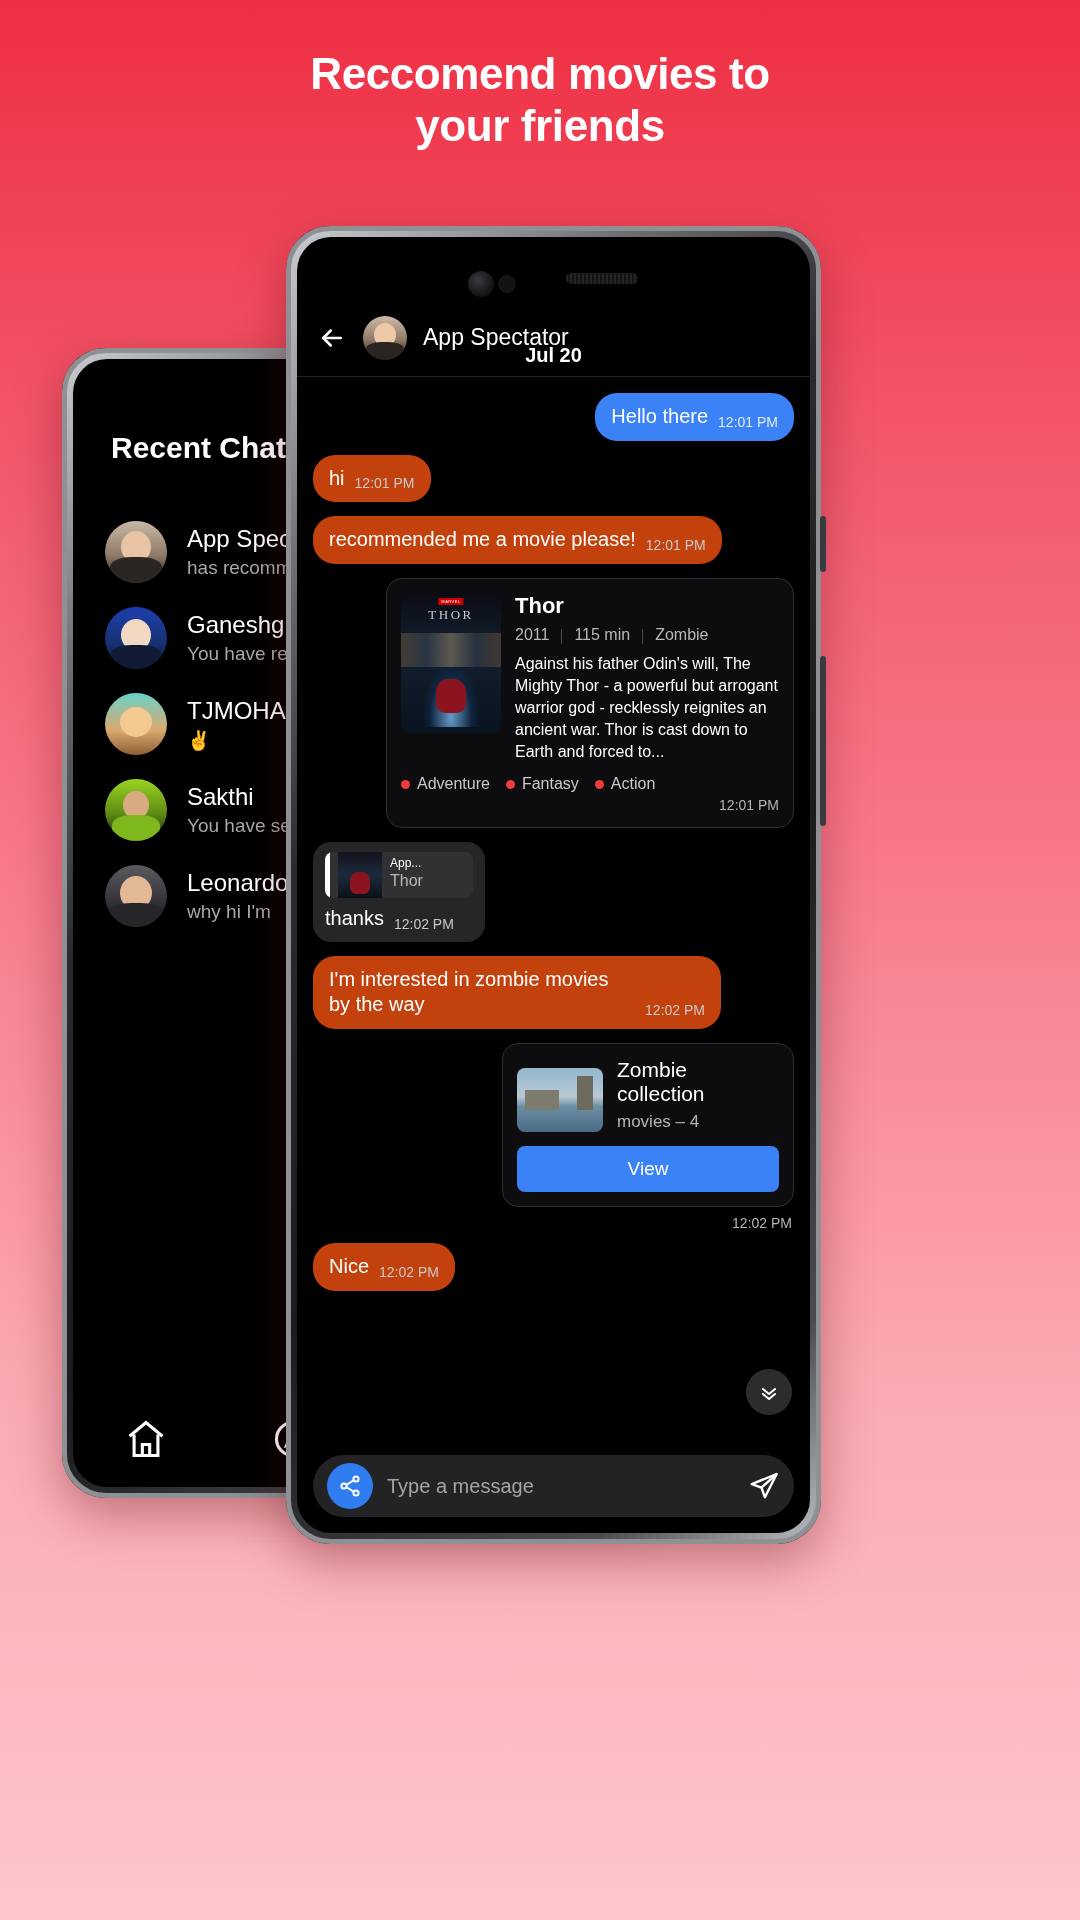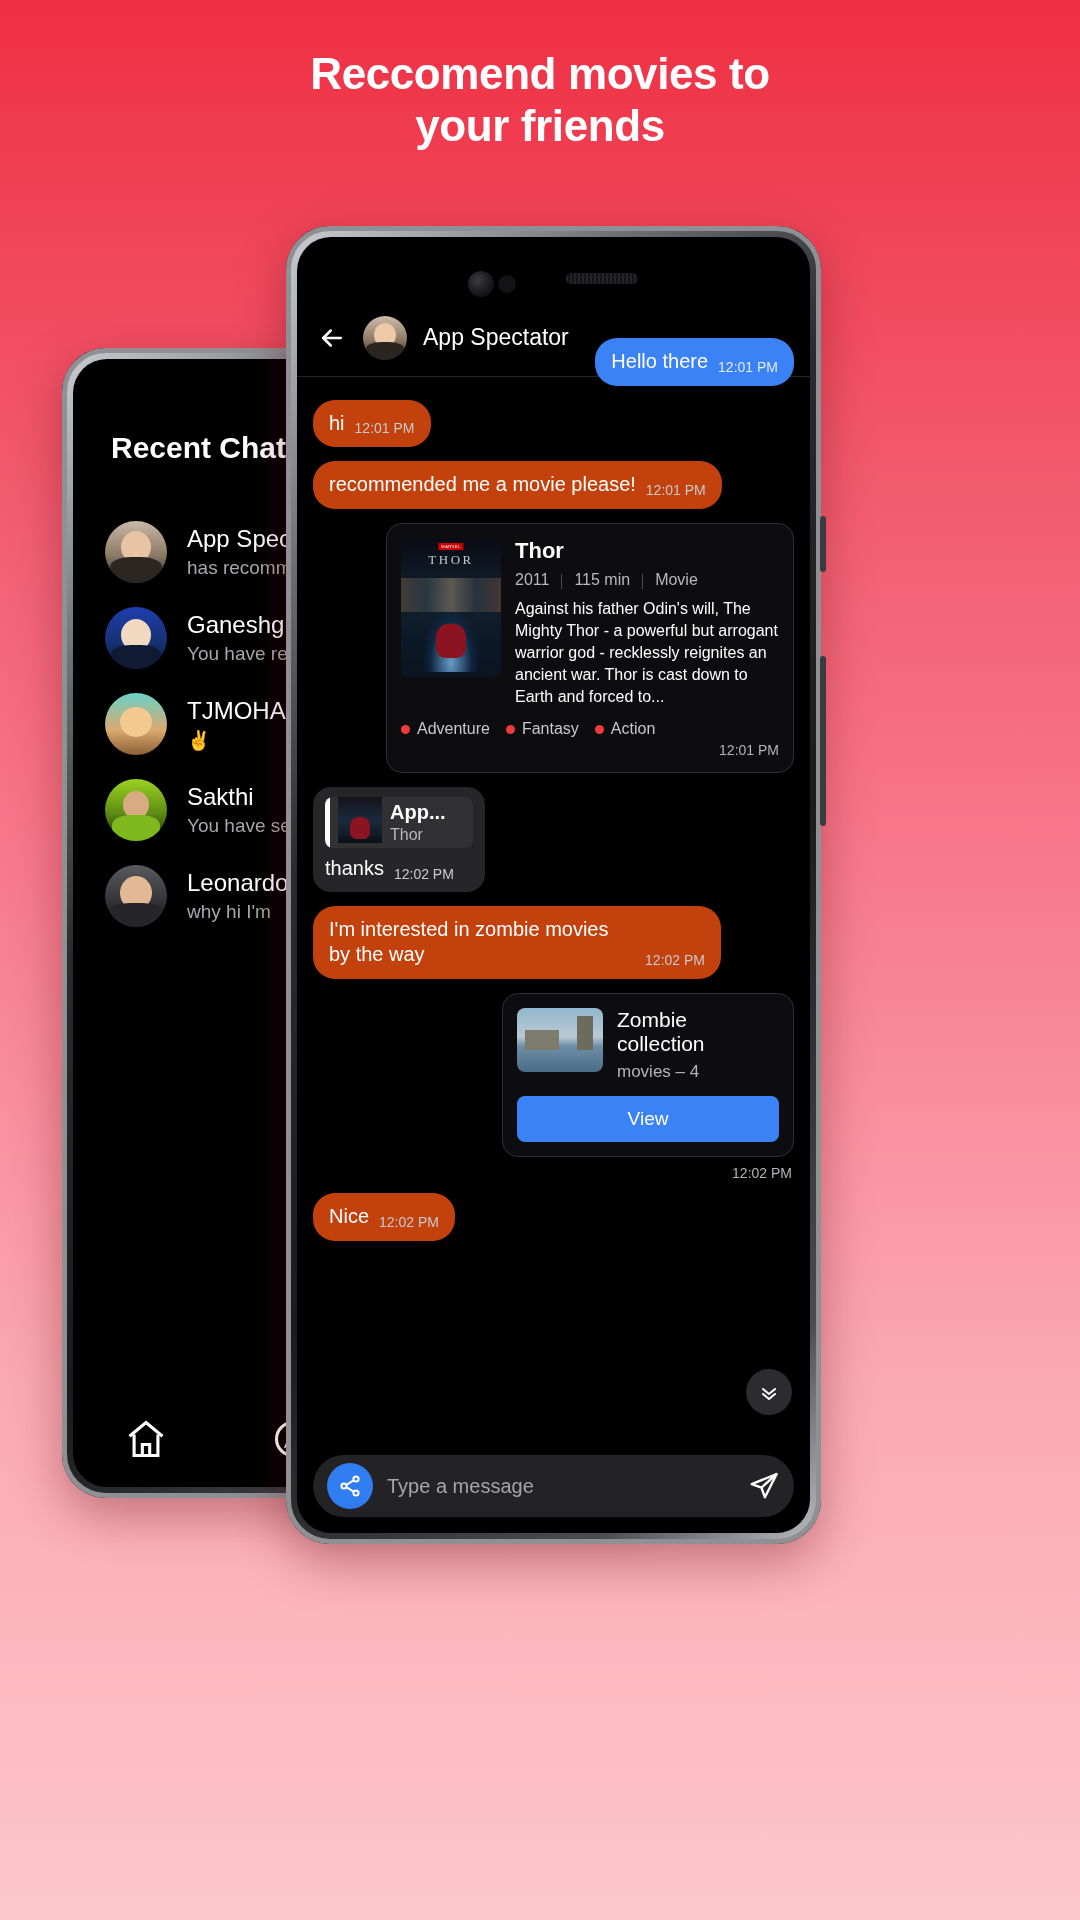--- a/index.html
+++ b/index.html
@@ -162,30 +162,30 @@
   .quote-thumb {
     width: 44px; height: 46px; flex: 0 0 44px; margin: 0 8px;
     background: linear-gradient(180deg,#15121c 0%,#1b2b3c 50%,#0a1118 100%);
     position: relative;
   }
   .quote-thumb::after {
     content:""; position:absolute; bottom:4px; left:50%; transform:translateX(-50%);
     width:20px; height:22px; background:#8c1420; border-radius:40% 40% 30% 30%;
   }
   .quote-text { padding: 4px 6px 4px 0; min-width: 0; }
-  .q-name { color: #ffffff; font-size: 20px; font-weight: 700; }
+  .q-name { color: #ffffff; font-size: 12px; font-weight: 400; }
   .q-sub { color: #b8b8bc; font-size: 16px; margin-top: 2px; }
   .reply-foot { display: flex; align-items: flex-end; gap: 10px; margin-top: 8px; }
 
   
   .coll-card {
     background: #0d0d0f; border: 1px solid #303034; border-radius: 16px;
     padding: 14px; width: 292px;
   }
-  .coll-top { display: flex; gap: 14px; align-items: flex-start; }
+  .coll-top { display: flex; gap: 14px; align-items: flex-end; }
   .coll-thumb {
     width: 86px; height: 64px; border-radius: 8px; flex: 0 0 86px; overflow: hidden;
     background: linear-gradient(180deg,#93b7cf 0%,#b9c9d4 45%,#6d8fa6 60%,#4a6b84 100%);
     position: relative;
   }
   .coll-thumb .bldg {
     position:absolute; bottom:22px; right:10px; width:16px; height:34px;
     background:#6d6a5e;
   }
   .coll-thumb .bldg2 { position:absolute; bottom:22px; left:8px; width:34px; height:20px; background:#7d7a6e; }
@@ -388,20 +388,21 @@
         <div class="av">
             <div class="sky" style="background:linear-gradient(180deg,#cdbca9 0%,#8d7866 55%,#241f1b 100%)"></div>
         <div class="head" style="top:7px;width:22px;height:24px;background:#eec9a8"></div>
         <div class="body" style="width:38px;height:18px;background:#2a2520"></div>
           </div>
       </div>
       <div class="rp-name">App Spectator</div>
     </div>
 
     <div class="chat">
+      <div class="date-sep">Jul 20</div>
 
       <div class="row right">
         <div class="bubble out">
           <span class="btxt">Hello there</span>
           <span class="btime">12:01 PM</span>
         </div>
       </div>
 
       <div class="row left">
         <div class="bubble in">
@@ -427,21 +428,21 @@
               <div class="mc-fig"></div>
               <div class="mc-cape"></div>
             </div>
             <div class="mc-info">
               <div class="mc-title">Thor</div>
               <div class="mc-meta">
                 <span>2011</span>
                 <span class="mc-div"></span>
                 <span>115 min</span>
                 <span class="mc-div"></span>
-                <span>Movie</span>
+                <span>Zombie</span>
               </div>
               <div class="mc-desc">Against his father Odin's will, The Mighty Thor - a powerful but arrogant warrior god - recklessly reignites an ancient war. Thor is cast down to Earth and forced to...</div>
             </div>
           </div>
           <div class="mc-genres">
             <span class="g-dot"></span>
             <span class="g-name">Adventure</span>
             <span class="g-dot"></span>
             <span class="g-name">Fantasy</span>
             <span class="g-dot"></span>

